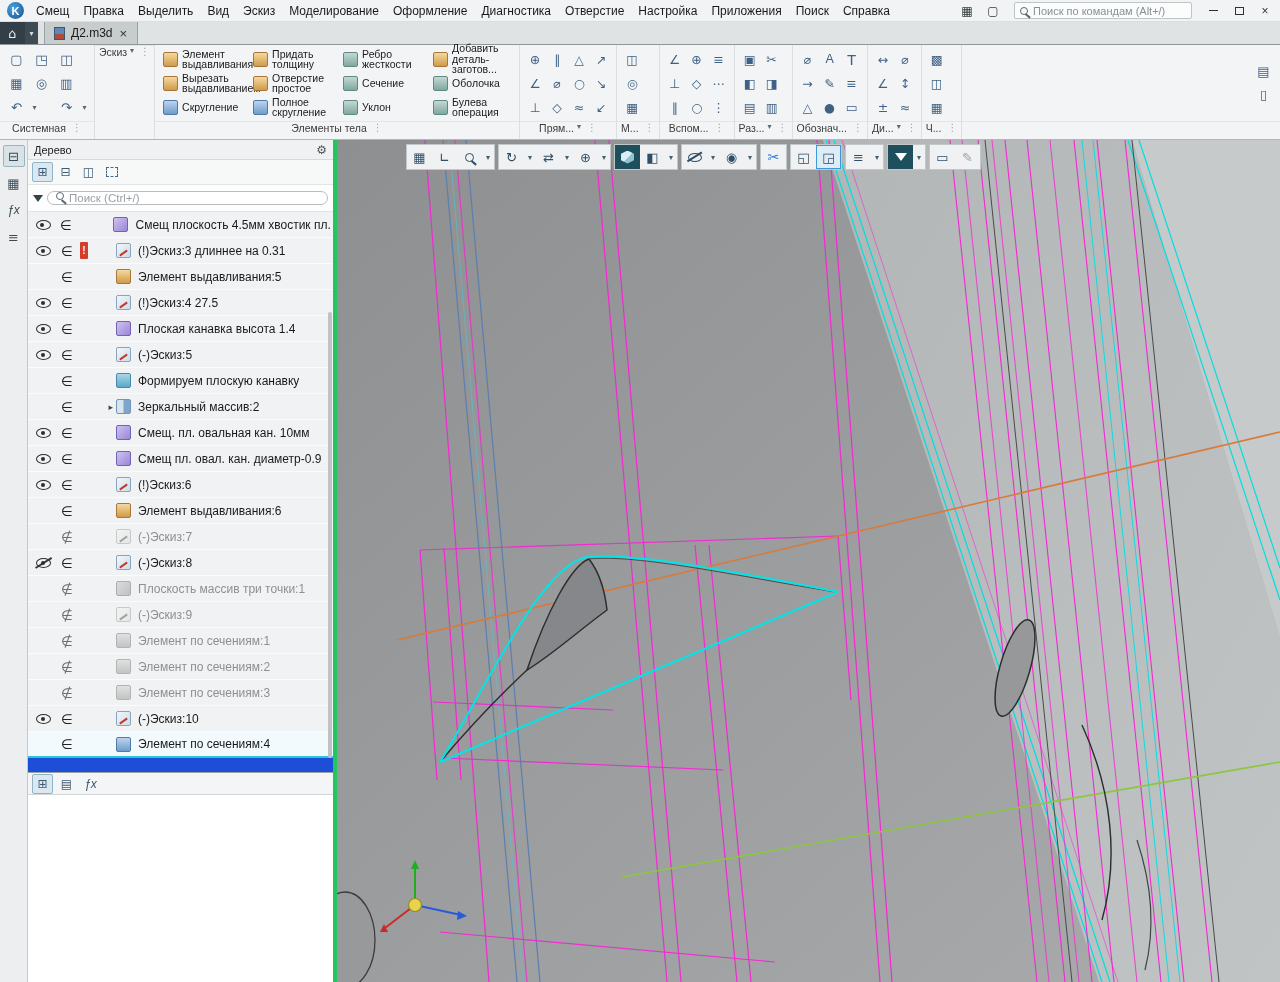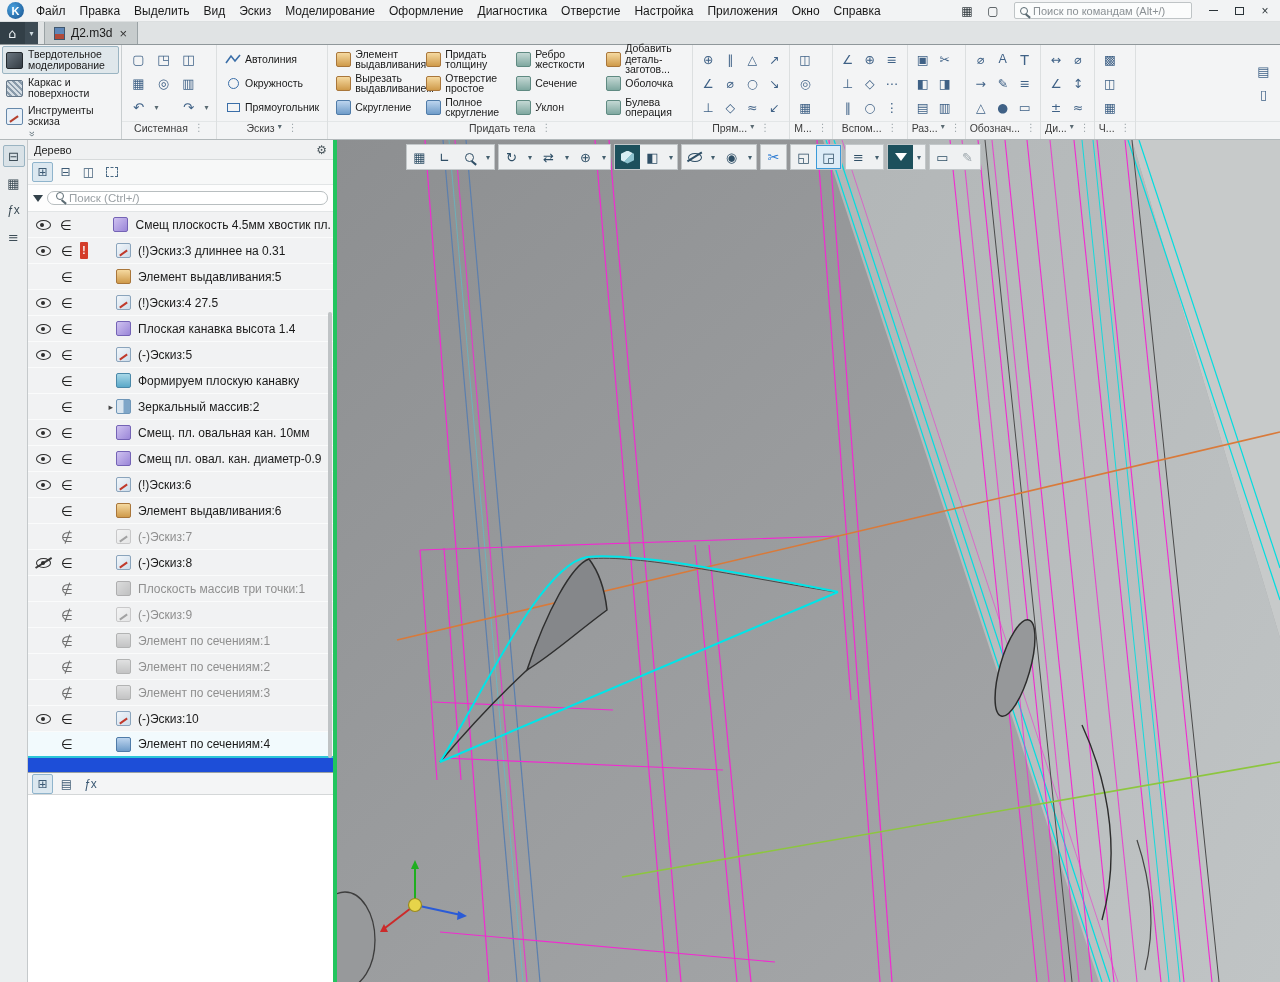--- a/index.html
+++ b/index.html
@@ -62,21 +62,21 @@
   .bodygrid .rbtn .txt{max-width:66px}
   .minigrid{display:grid;grid-auto-flow:column;grid-template-rows:repeat(3,24px);align-items:center;justify-items:center}
   .mcell{width:22px;height:22px;display:flex;align-items:center;justify-content:center;font-size:12.5px;color:#3f6186}
   .rib-fill{flex:1;border-right:none}
 
   
   .main{display:flex;height:842px}
   .rail{width:28px;background:#eceeef;border-right:1px solid #c5c9cb;display:flex;flex-direction:column;align-items:center;padding-top:5px;gap:5px}
   .rail-btn{width:22px;height:22px;display:flex;align-items:center;justify-content:center;font-size:13px;color:#3c4c56;border:1px solid transparent;border-radius:2px}
   .rail-btn.active{background:#d9e2e7;border-color:#9ab4c2}
-  .railfx{font-size:12px}
+  .railfx{font-style:italic;font-size:12px}
 
   
   .tree-panel{width:309px;display:flex;flex-direction:column;background:#1d4ed8;border-right:4px solid #22c55e}
   .tree-header{height:20px;background:#f0f1f2;display:flex;align-items:center;padding:0 6px;font-size:11px;color:#222;border-bottom:1px solid #d7dadb}
   .tree-header .sp{flex:1}
   .gear{font-size:12px;color:#4a565c}
   .tree-toolbar{height:25px;display:flex;align-items:center;gap:2px;padding:0 4px;background:#f7f8f8;border-bottom:1px solid #e2e5e6}
   .ttb{width:21px;height:20px;display:flex;align-items:center;justify-content:center;font-size:12px;color:#3c5a74;border:1px solid transparent;border-radius:2px}
   .ttb.pressed{background:#dce8f0;border-color:#8fb4cc}
   .ttb .dashed{width:12px;height:10px;border:1px dashed #4a6a84}
@@ -130,32 +130,32 @@
   .funnelw{width:0;height:0;border-left:6px solid transparent;border-right:6px solid transparent;border-top:8px solid #fff}
   .veye{position:relative;width:14px;height:10px}
   .veye::before{content:"";position:absolute;left:0;top:1px;width:12px;height:7px;border:1.3px solid #2f4f66;border-radius:50%}
   .veye .slash{position:absolute;left:-2px;top:4px;width:17px;height:1.5px;background:#2f4f66;transform:rotate(-32deg)}
 </style>
 </head>
 <body>
 
 <div class="menubar">
   <div class="app-logo">K</div>
-  <span class="mitem">Файл</span>
+  <span class="mitem">Смещ</span>
   <span class="mitem">Правка</span>
   <span class="mitem">Выделить</span>
   <span class="mitem">Вид</span>
   <span class="mitem">Эскиз</span>
   <span class="mitem">Моделирование</span>
   <span class="mitem">Оформление</span>
   <span class="mitem">Диагностика</span>
   <span class="mitem">Отверстие</span>
   <span class="mitem">Настройка</span>
   <span class="mitem">Приложения</span>
-  <span class="mitem">Окно</span>
+  <span class="mitem">Поиск</span>
   <span class="mitem">Справка</span>
   <span class="mb-spacer"></span>
   <span class="wbtn gi">▦</span>
   <span class="wbtn gi">▢</span>
   <div class="cmdsearch">
     <span class="mag"></span>
     <input placeholder="Поиск по командам (Alt+/)" style="">
   </div>
   <span class="wbtn">
       <span class="minus"></span>
@@ -170,35 +170,20 @@
   <div class="home gi">⌂</div>
   <div class="home-dd gi">▾</div>
   <div class="tab">
     <span class="doc"></span>
     <span>Д2.m3d</span>
     <span class="x">×</span>
   </div>
 </div>
 
 <div class="ribbon">
-  <div class="mode-panel">
-    <div class="mode-btn active">
-      <span class="mi mi-solid"></span>
-      <span>Твердотельное моделирование</span>
-    </div>
-    <div class="mode-btn">
-      <span class="mi mi-wire"></span>
-      <span>Каркас и поверхности</span>
-    </div>
-    <div class="mode-btn">
-      <span class="mi mi-sk"></span>
-      <span>Инструменты эскиза</span>
-    </div>
-    <span class="collapse-ch">«</span>
-  </div>
 
   <div class="rib-sec">
     <div class="rib-body">
       <div class="sysgrid">
         <span class="sbtn gi">▢</span>
         <span class="sbtn gi">◳</span>
         <span class="sbtn gi">◫</span>
         <span class="sbtn dd gi"> </span>
         <span class="sbtn gi">▦</span>
         <span class="sbtn gi">◎</span>
@@ -210,44 +195,20 @@
         <span class="sbtn dd gi">▾</span>
       </div>
     </div>
     <div class="rib-label">
       <span>Системная</span>
         <span class="hdl gi">⋮</span>
     </div>
   </div>
 
   <div class="rib-sec">
-    <div class="rib-body">
-      <div class="vlist">
-        <div class="rbtn">
-          <span class="bi">
-            <svg width="16" height="12" viewBox="0 0 16 12">
-                <polyline points="1,10 6,3 10,8 15,2" fill="none" stroke="#3a6ea8" stroke-width="1.6"></polyline>
-              </svg>
-          </span>
-          <span class="txt">Автолиния</span>
-        </div>
-        <div class="rbtn">
-          <span class="bi">
-              <span class="ic-circle"></span>
-            </span>
-          <span class="txt">Окружность</span>
-        </div>
-        <div class="rbtn">
-          <span class="bi">
-              <span class="ic-rect"></span>
-            </span>
-          <span class="txt">Прямоугольник</span>
-        </div>
-      </div>
-    </div>
     <div class="rib-label">
       <span>Эскиз</span>
         <span class="dd gi">▾</span>
         <span class="hdl gi">⋮</span>
     </div>
   </div>
 
   <div class="rib-sec">
     <div class="rib-body">
       <div class="bodygrid">
@@ -295,21 +256,21 @@
             <span class="sq sqC"></span>
             <span class="txt">Оболочка</span>
           </div>
         <div class="rbtn">
             <span class="sq sqC"></span>
             <span class="txt">Булева операция</span>
           </div>
       </div>
     </div>
     <div class="rib-label">
-      <span>Придать тела</span>
+      <span>Элементы тела</span>
         <span class="hdl gi">⋮</span>
     </div>
   </div>
 
   <div class="rib-sec">
     <div class="rib-body">
         <div class="minigrid">
       <span class="mcell gi">⊕</span>
           <span class="mcell gi">∠</span>
           <span class="mcell gi">⊥</span>

